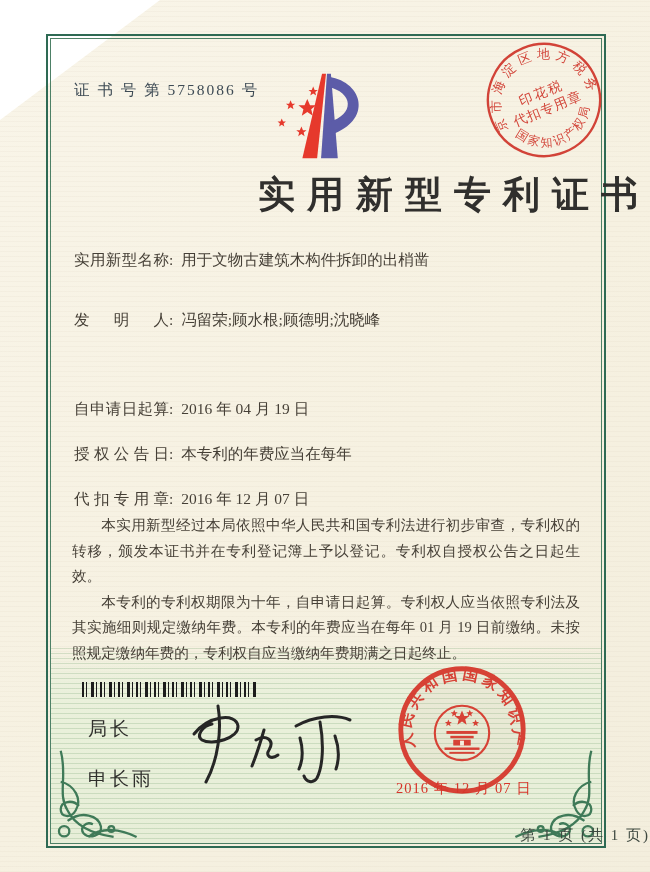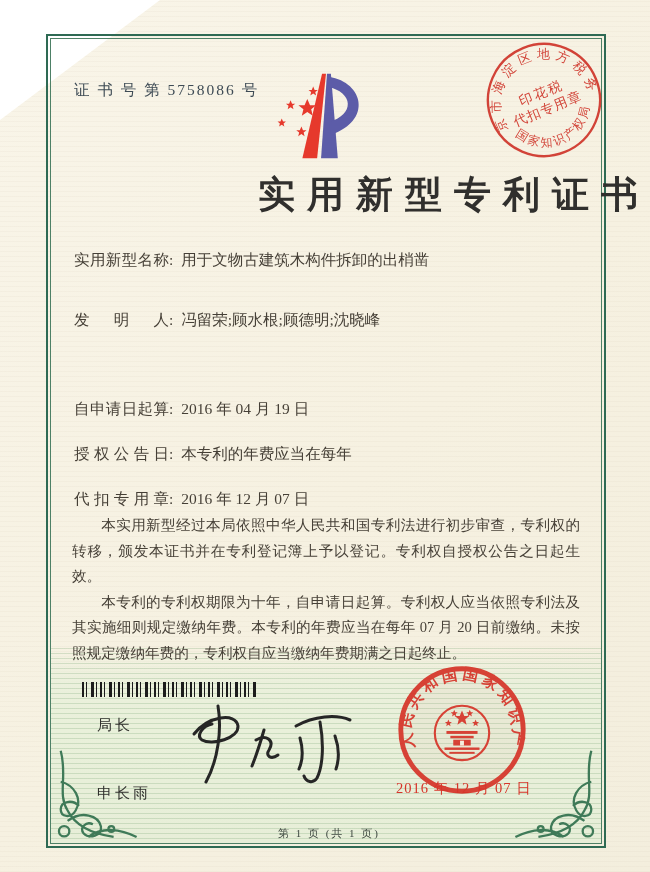--- a/index.html
+++ b/index.html
@@ -42,27 +42,27 @@
   .paras{position:absolute;left:72px;top:513px;width:508px;z-index:10;font-size:14.6px;line-height:25.5px;color:#474138;text-align:justify;}
   .paras p{margin:0;text-indent:2em;}
   .barcode{
     position:absolute;left:82px;top:682px;width:176px;height:15px;z-index:12;
     background:repeating-linear-gradient(90deg,
       #1c1c1c 0 2px, transparent 2px 4px,
       #1c1c1c 4px 5px, transparent 5px 9px,
       #1c1c1c 9px 12px, transparent 12px 14px,
       #1c1c1c 14px 15px, transparent 15px 18px);
   }
-  .director{position:absolute;left:88px;z-index:12;font-size:15px;color:#2f2f2c;letter-spacing:3px;margin-left:9px;}
-  .d-label{top:716px;} .d-name{top:784px;text-align:right;}
+  .director{position:absolute;left:88px;z-index:12;font-size:19px;color:#2f2f2c;letter-spacing:3px;}
+  .d-label{top:716px;} .d-name{top:766px;text-align:right;}
   .signature{position:absolute;left:172px;top:696px;width:205px;height:95px;z-index:12;}
   .seal{position:absolute;left:394px;top:662px;width:136px;height:136px;z-index:13;opacity:0.93;}
   .seal-date{position:absolute;left:396px;top:779px;width:132px;text-align:center;z-index:14;
     font-size:14.5px;color:#d6352a;letter-spacing:1px;white-space:nowrap;}
-  .footer{position:absolute;left:8px;right:0;top:826px;text-align:center;font-size:11px;color:#3c473f;letter-spacing:2px;z-index:12;}
+  .footer{position:absolute;left:8px;right:0;top:826px;text-align:right;font-size:15px;color:#3c473f;letter-spacing:2px;z-index:12;}
   .flourish{position:absolute;bottom:27px;width:120px;height:115px;z-index:12;}
   .fl-left{left:49px;} .fl-right{right:47px;transform:scaleX(-1);}
 </style>
 </head>
 <body>
 
 <div class="page">
 
   <div class="scan-corner"></div>
 
@@ -117,21 +117,21 @@
   </div>
   <div class="field f4">
     <span class="lab">授权公告日</span><span class="colon">:</span><span>本专利的年费应当在每年</span>
   </div>
   <div class="field f5">
     <span class="lab">代扣专用章</span><span class="colon">:</span><span>2016 年 12 月 07 日</span>
   </div>
 
   <div class="paras">
     <p>本实用新型经过本局依照中华人民共和国专利法进行初步审查，专利权的转移，颁发本证书并在专利登记簿上予以登记。专利权自授权公告之日起生效。</p>
-    <p>本专利的专利权期限为十年，自申请日起算。专利权人应当依照专利法及其实施细则规定缴纳年费。本专利的年费应当在每年 07 月 20 日前缴纳。未按照规定缴纳年费的，专利权自应当缴纳年费期满之日起终止。</p>
+    <p>本专利的专利权期限为十年，自申请日起算。专利权人应当依照专利法及其实施细则规定缴纳年费。本专利的年费应当在每年 01 月 19 日前缴纳。未按照规定缴纳年费的，专利权自应当缴纳年费期满之日起终止。</p>
   </div>
 
   <div class="barcode"></div>
 
   <div class="director d-label">局长</div>
   <div class="director d-name">申长雨</div>
 
   <svg class="signature" viewBox="0 0 205 95">
     <g fill="none" stroke="#262626" stroke-width="3" stroke-linecap="round">
       <path d="M22,38 C36,20 64,16 66,30 C67,42 40,50 30,44 C24,40 30,30 40,28"></path>

